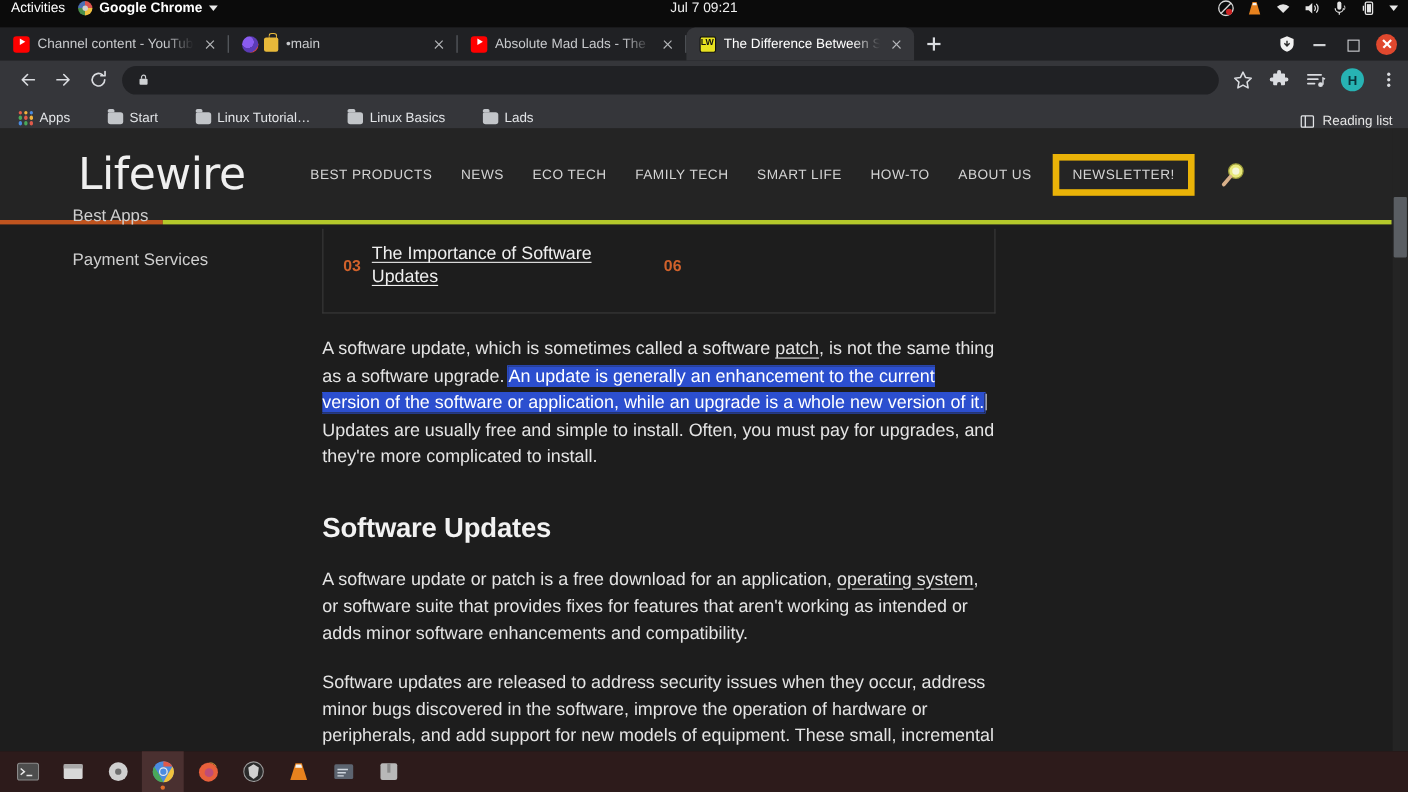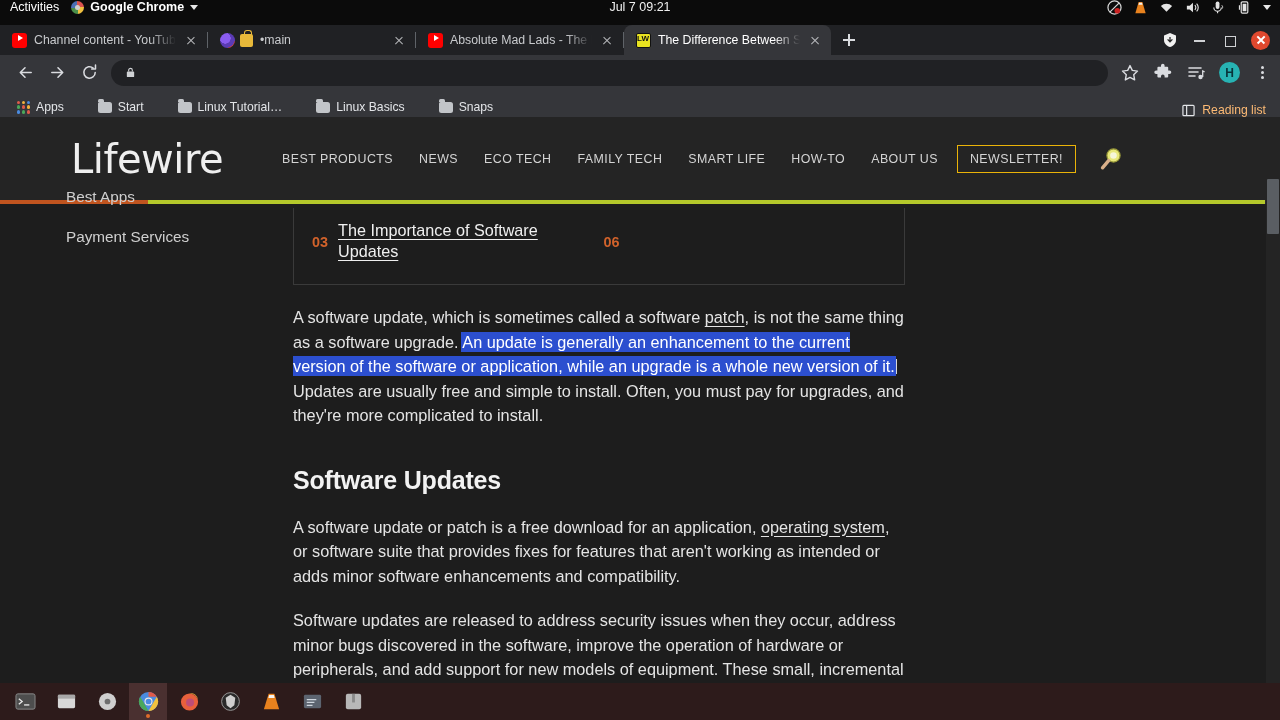--- a/index.html
+++ b/index.html
@@ -117,42 +117,42 @@
   #bookmarks{
     position:absolute; top:90px; left:0; width:1280px; height:27px;
     background:#35363a; display:flex; align-items:flex-end; padding:0 10px;
     font-size:12.2px; color:#e3e5e8; gap:20px;
   }
   .bm{ display:flex;align-items:center;gap:6px;padding:3px 7px;border-radius:4px;white-space:nowrap; }
   .folder-ic{ width:14px;height:11px;background:#c2c5c9;border-radius:1.5px 2.5px 2.5px 2.5px;position:relative;flex:none;}
   .folder-ic::before{content:"";position:absolute;left:0;top:-2.6px;width:6.5px;height:3px;background:#c2c5c9;border-radius:1.5px 1.5px 0 0;}
   .apps-grid{ width:13px;height:13px;display:grid;grid-template-columns:repeat(3,1fr);grid-template-rows:repeat(3,1fr);gap:1.3px;flex:none;}
   .apps-grid b{ display:block;border-radius:50%; }
-  #readinglist{ margin-left:auto; display:flex;align-items:center;gap:7px;padding-right:4px;font-size:12.2px;color:#fdba74;}
+  #readinglist{ margin-left:auto; display:flex;align-items:center;gap:7px;padding-right:4px;font-size:12.2px;color:#e5e5e5;}
   .rl-ic{ width:13px;height:13px;display:block; }
 
   
   #viewport{
     position:absolute; top:117px; left:0; width:1280px; height:566px;
     background:#1d1d1d; overflow:hidden;
   }
   #site-header{
     position:absolute;top:0;left:0;width:1280px;height:83px;background:#242424;
     display:flex;align-items:center;
   }
   #logo{
     font-family:"DejaVu Sans", sans-serif; font-size:40px; font-weight:400;
     color:#efefef; letter-spacing:-0.5px; margin-left:71px; line-height:1;
   }
   #sitenav{ display:flex;align-items:center;gap:0px;margin-left:46px; }
   #sitenav a{
     color:#d4d4d4;font-size:12.4px;font-weight:400;letter-spacing:.45px;
     padding:7px 13px;white-space:nowrap;text-decoration:none;
   }
-  #sitenav a.boxed{ border:1px solid #eab308; margin-left:6px; padding:6px 12px; }
+  #sitenav a.boxed{ border:6px solid #eab308; margin-left:6px; padding:6px 12px; }
   #search-icon{ margin-left:22px; width:26px;height:26px; display:block; }
 
   #progress-wrap{ position:absolute;top:83px;left:0;width:1280px;height:4px;background:#2a2a2a; }
   #progress-orange{ position:absolute;top:0;left:0;height:4px;background:#c0541f; }
   #progress-green{ position:absolute;top:0;height:4px;background:#b5c92b; }
 
   #sidebar{ position:absolute;left:0;top:60px;width:280px; }
   .side-item{ color:#cfcfcf;font-size:15.3px;padding:11px 0 11px 66px;white-space:nowrap; }
 
   #article{ position:absolute;left:293px;top:0;width:612px; }
@@ -342,21 +342,21 @@
   <div class="bm">
     <span class="folder-ic"></span>
     <span>Linux Tutorial…</span>
   </div>
   <div class="bm">
     <span class="folder-ic"></span>
     <span>Linux Basics</span>
   </div>
   <div class="bm">
     <span class="folder-ic"></span>
-    <span>Snaps</span>
+    <span>Lads</span>
   </div>
   <div id="readinglist">
     <svg class="rl-ic" viewBox="0 0 14 14">
       <rect x="1" y="1.5" width="12" height="11" rx="1" fill="none" stroke="#e3e5e8" stroke-width="1.3"></rect>
       <path d="M5 1.5 V12.5" stroke="#e3e5e8" stroke-width="1.3"></path>
     </svg>
     <span>Reading list</span>
   </div>
 </div>
 

